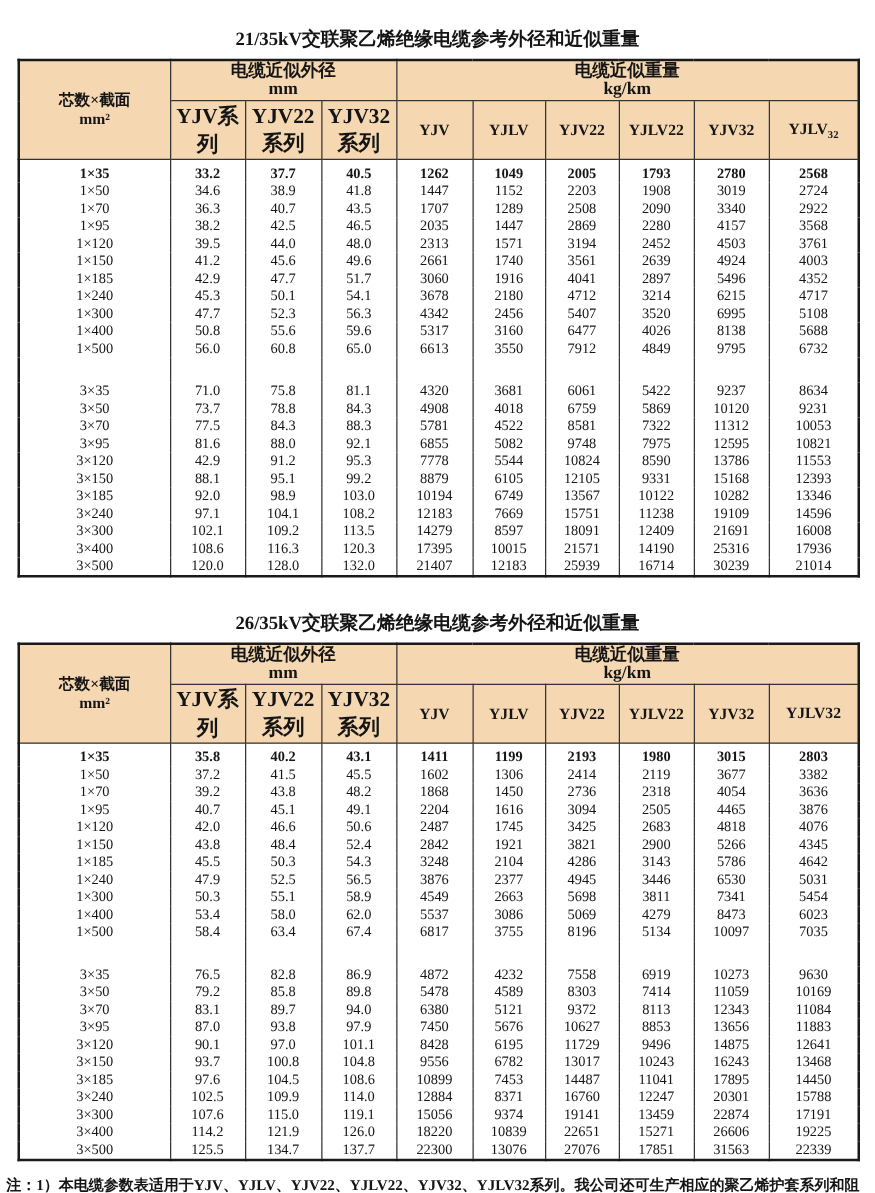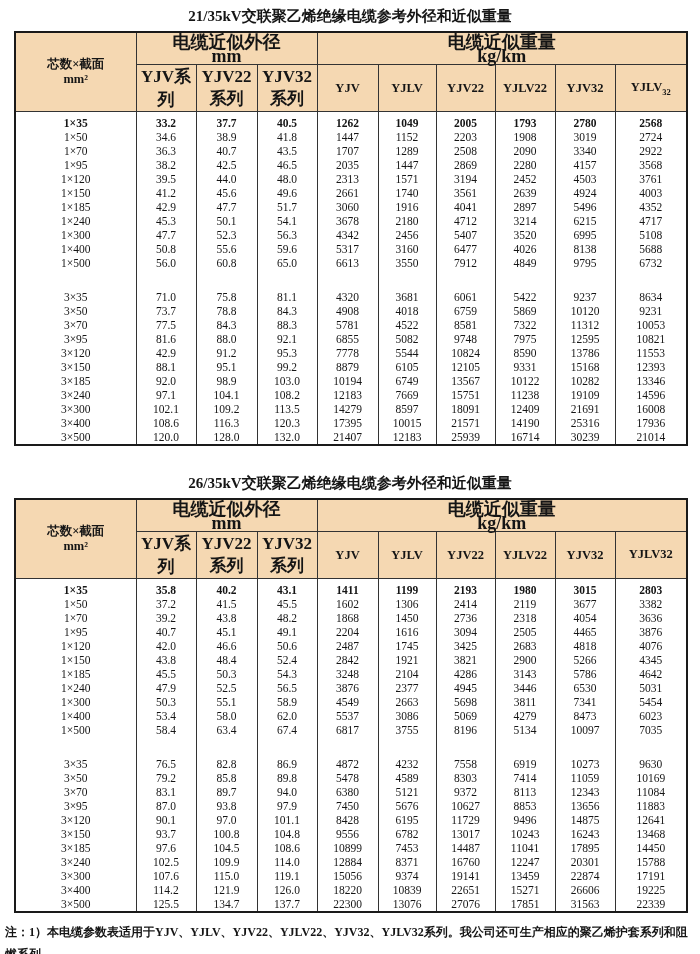--- a/index.html
+++ b/index.html
@@ -2,33 +2,33 @@
 <html><head>
 <meta charset="utf-8">
 <style>
   html,body { margin:0; padding:0; }
   body {
     width:700px; height:954px; background:#ffffff;
     font-family:"Liberation Serif","DejaVu Serif",serif;
     color:#151515; overflow:hidden;
   }
   .doc-title { text-align:center; font-weight:bold; font-size:15px; line-height:19px; }
-  #title-1 { padding-top:7px; }
+  #title-1 { padding-top:23px; }
   #title-2 { padding-top:28px; }
 
   table.cable {
     border-collapse:collapse; table-layout:fixed;
     width:672px; margin:5px 0 0 14px;
     border:2px solid #1a1a1a;
   }
   table.cable th {
     background:#f5d8b2; border:1px solid #333333;
     font-weight:bold; padding:0; text-align:center;
   }
-  th.grp  { font-size:18px; line-height:14px; height:31px;margin-left:44px; }
+  th.grp  { font-size:14px; line-height:14px; height:31px;margin-left:44px; }
   th.spec { font-size:12.5px; line-height:15px; }
   th.series { font-size:17px; height:30px; }
   th.wcol   { font-size:12.5px; height:30px; }
   th.wcol sub { font-size:8.5px; }
 
   table.cable tbody td {
     border-left:1px solid #333333; border-right:1px solid #333333;
     border-top:none; border-bottom:none;
     text-align:center; font-size:11.5px; height:14px; line-height:14px; padding:0;
     white-space:nowrap;

